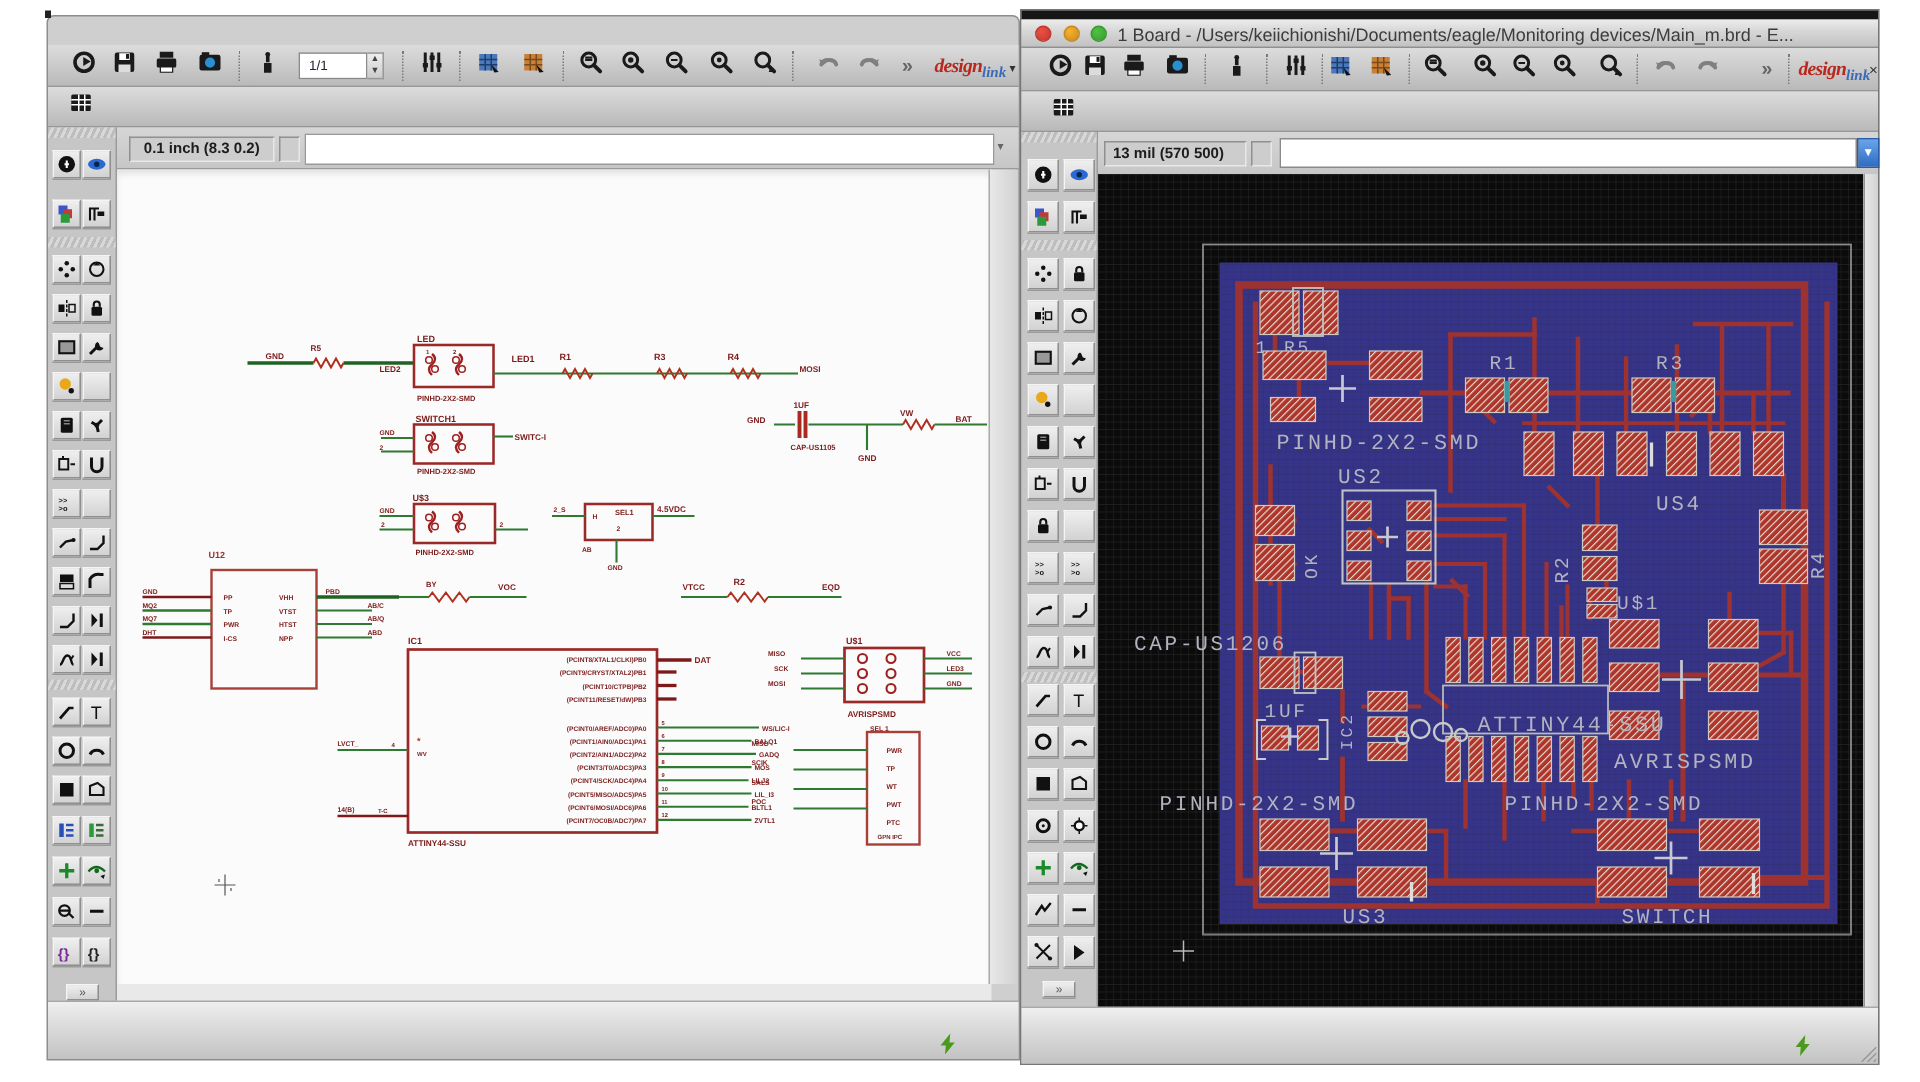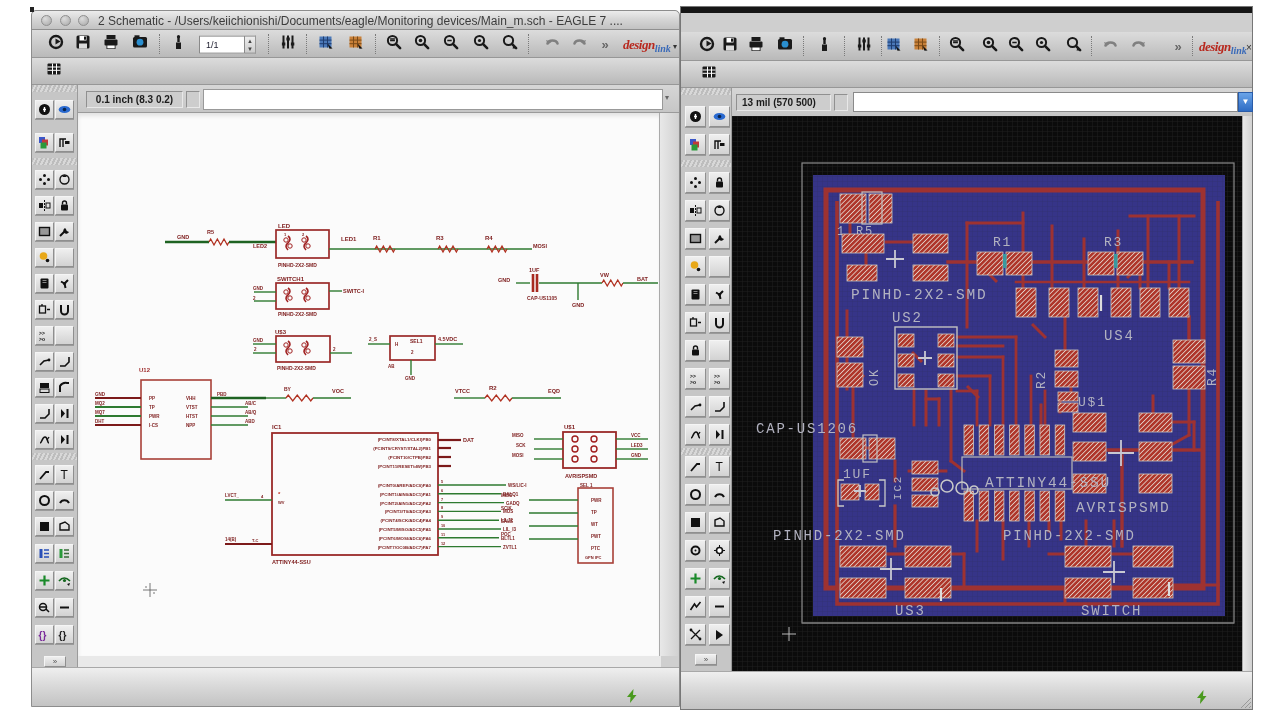--- a/index.html
+++ b/index.html
@@ -12,26 +12,20 @@
 .sep{position:absolute;width:1px;height:20px;border-left:1px dotted #7a7a7a;transform:translateY(-50%)}
 .coord{position:absolute;background:linear-gradient(#d6d6d6,#c6c6c6);border-bottom:1px solid #9a9a9a}
 .cbox{position:absolute;background:#cdcdcd;border:1px solid #909090;border-right-color:#e8e8e8;border-bottom-color:#e8e8e8;font-size:10px;font-weight:bold;color:#1c1c1c;text-align:center;line-height:15px;white-space:nowrap}
 .palette{position:absolute;background:#c6c6c6;border-right:1px solid #9b9b9b}
 .pbtn{position:absolute;width:19px;height:19px;background:linear-gradient(#efefef,#d2d2d2);border:1px solid #8f8f8f;border-top-color:#f5f5f5;border-left-color:#f5f5f5;box-shadow:0 1px 0 #9a9a9a;display:flex;align-items:center;justify-content:center;font-size:11px;color:#1a1a1a;overflow:hidden}
 .hatch{position:absolute;height:7px;background:repeating-linear-gradient(115deg,#bdbdbd 0 2px,#d8d8d8 2px 4px)}
 .status{position:absolute;left:0;right:0;background:linear-gradient(#efefef,#dcdcdc 40%,#c3c3c3);border-top:1px solid #a8a8a8}
 .scroll{position:absolute;background:linear-gradient(90deg,#e8e8e8,#d2d2d2);border-left:1px solid #aaa}
 </style></head><body>
 <div class="win" style="left:31px;top:10px;width:649px;height:697px;border:1px solid #8d8d8d;border-radius:5px 5px 0 0">
-<div class="titlebar" style="top:0;height:19px">
-<div class="tl" style="left:9px;background:radial-gradient(circle at 35% 30%,#dcdcdc,#a8a8a8);border:1px solid #8f8f8f"></div>
-<div class="tl" style="left:28px;background:radial-gradient(circle at 35% 30%,#dcdcdc,#a8a8a8);border:1px solid #8f8f8f"></div>
-<div class="tl" style="left:46px;background:radial-gradient(circle at 35% 30%,#dcdcdc,#a8a8a8);border:1px solid #8f8f8f"></div>
-<div class="ttext" style="left:66px">2 Schematic - /Users/keiichionishi/Documents/eagle/Monitoring devices/Main_m.sch - EAGLE 7 ....</div>
-</div>
 <div class="toolbar" style="top:19px;height:28px">
       <div class="ti" style="left:24px;top:14px"><svg width="17" height="17" viewBox="0 0 17 17">
           <circle cx="8.5" cy="8.5" r="6" fill="none" stroke="#1a1a1a" stroke-width="2.4"></circle>
           <path d="M8 5l5 3-5 3z" fill="#1a1a1a"></path>
         </svg></div>
       <div class="ti" style="left:51px;top:14px"><svg width="17" height="17" viewBox="0 0 17 17">
           <rect x="2" y="2" width="13" height="13" rx="1.5" fill="#1a1a1a"></rect>
           <rect x="5" y="2.5" width="7" height="4.5" fill="#fff"></rect>
           <rect x="9.5" y="3" width="2" height="3.2" fill="#1a1a1a"></rect>
           <rect x="4.5" y="10" width="8" height="5" fill="#fff" opacity="0.85"></rect>
@@ -566,20 +560,26 @@
 <div class="scroll" style="right:1px;top:102px;width:19px;height:543px"></div>
 <div class="abs" style="left:46px;top:645px;width:583px;height:13px;background:#e9e9e9"></div>
 <div class="status" style="bottom:0;height:39px">
       <svg width="13" height="14" viewBox="0 0 13 14" style="position:absolute;right:40px;bottom:3px">
         <path d="M7.5 0L1 8h3.5L4 14l6.5-8H7z" fill="#4a9a1e"></path>
       </svg>
     </div>
 </div>
 <div class="win" style="left:680px;top:6px;width:573px;height:704px;border:1px solid #777">
 <div class="abs" style="left:0;right:0;top:0;height:6px;background:#161616"></div>
+<div class="titlebar" style="top:6px;height:19px;border-radius:0">
+<div class="tl" style="left:9px;background:radial-gradient(circle at 35% 30%,#ed4f42,#c03a30);border:1px solid #c03a30"></div>
+<div class="tl" style="left:28px;background:radial-gradient(circle at 35% 30%,#f6b22e,#c8891e);border:1px solid #c8891e"></div>
+<div class="tl" style="left:46px;background:radial-gradient(circle at 35% 30%,#4fc243,#3a9a32);border:1px solid #3a9a32"></div>
+<div class="ttext" style="left:64px">1 Board - /Users/keiichionishi/Documents/eagle/Monitoring devices/Main_m.brd - E...</div>
+</div>
 <div class="toolbar" style="top:25px;height:29px">
       <div class="ti" style="left:26px;top:14px"><svg width="17" height="17" viewBox="0 0 17 17">
           <circle cx="8.5" cy="8.5" r="6" fill="none" stroke="#1a1a1a" stroke-width="2.4"></circle>
           <path d="M8 5l5 3-5 3z" fill="#1a1a1a"></path>
         </svg></div>
       <div class="ti" style="left:49px;top:14px"><svg width="17" height="17" viewBox="0 0 17 17">
           <rect x="2" y="2" width="13" height="13" rx="1.5" fill="#1a1a1a"></rect>
           <rect x="5" y="2.5" width="7" height="4.5" fill="#fff"></rect>
           <rect x="9.5" y="3" width="2" height="3.2" fill="#1a1a1a"></rect>
           <rect x="4.5" y="10" width="8" height="5" fill="#fff" opacity="0.85"></rect>

